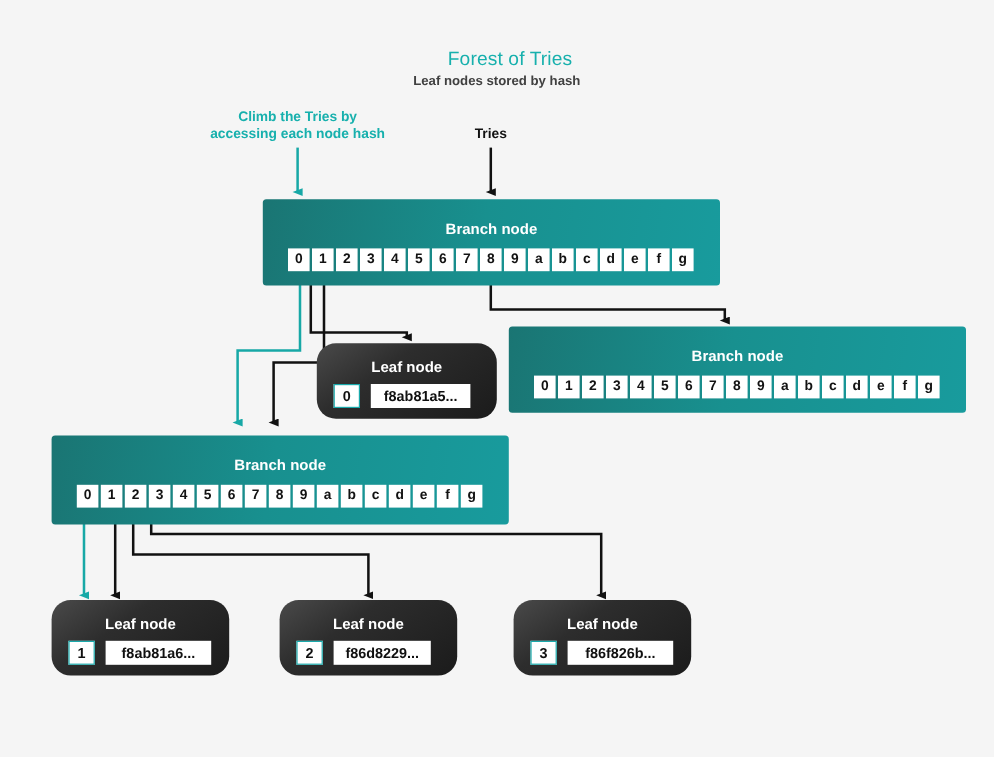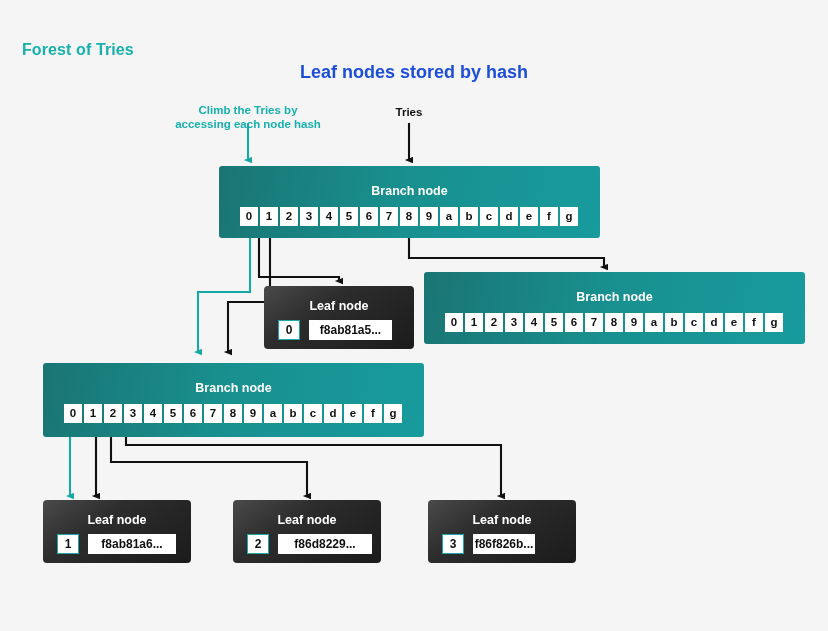--- a/index.html
+++ b/index.html
@@ -20,34 +20,35 @@
     position: absolute;
     inset: 0;
     background: #f5f5f5;
   }
 
   
   .title {
     position: absolute;
     left: 0; right: 0;
     top: 41px;
+    text-align: center;
     font-size: 16px;
-    font-weight: bold;
+    font-weight: normal;
     color: #17b0ad;
     letter-spacing: .1px;
     padding-left: 22px;
   }
   .subtitle {
     position: absolute;
     left: 0; right: 0;
     top: 62px;
     text-align: center;
-    font-size: 18px;
-    font-weight: bold;
-    color: #1d4ed8;
+    font-size: 11px;
+    font-weight: bold;
+    color: #404040;
   }
 
   
   .annot {
     position: absolute;
     font-size: 11.5px;
     font-weight: bold;
     line-height: 14px;
     text-align: center;
     white-space: pre-line;
@@ -86,21 +87,21 @@
     display: flex;
     align-items: center;
     justify-content: center;
     box-sizing: border-box;
     line-height: 1;
   }
 
   
   .leaf {
     position: absolute;
-    border-radius: 4px;
+    border-radius: 16px;
     background: linear-gradient(145deg, #4a4a4a 0%, #2d2d2d 36%, #1b1b1b 100%);
     box-sizing: border-box;
   }
   .leaf .node-title {
     position: absolute;
     left: 0; right: 0;
     top: 13px;
     text-align: center;
     color: #ffffff;
     font-size: 12.5px;
@@ -152,21 +153,21 @@
   }
 </style>
 </head>
 <body>
 
 <div class="canvas">
 
   <div class="title">Forest of Tries</div>
   <div class="subtitle">Leaf nodes stored by hash</div>
 
-  <div class="annot teal" style="left:158px; top:91px; width:180px;margin-top:12px;">Climb the Tries by
+  <div class="annot teal" style="left:158px; top:91px; width:180px;">Climb the Tries by
 accessing each node hash</div>
   <div class="annot dark" style="left:379px; top:105px; width:60px;">Tries</div>
 
   <svg class="wires" viewBox="0 0 828 631" xmlns="http://www.w3.org/2000/svg">
     <defs>
       <marker id="arrowDark" markerWidth="9" markerHeight="9" refX="3.2" refY="4.2" orient="auto" markerUnits="userSpaceOnUse">
         <path d="M0,0 L6.6,0 L3.3,8.4 z" fill="#111111"></path>
       </marker>
       <marker id="arrowTeal" markerWidth="9" markerHeight="9" refX="3.2" refY="4.2" orient="auto" markerUnits="userSpaceOnUse">
         <path d="M0,0 L6.6,0 L3.3,8.4 z" fill="#17a8a6"></path>
@@ -276,25 +277,25 @@
     <div class="leaf-row">
       <span class="leaf-index">1</span>
       <span class="leaf-hash" style="width:88px;">f8ab81a6...</span>
     </div>
   </div>
 
   <div class="leaf" style="left:233px; top:500px; width:148px; height:63px;">
     <div class="node-title">Leaf node</div>
     <div class="leaf-row">
       <span class="leaf-index">2</span>
-      <span class="leaf-hash" style="width:94px;">f86d8229...</span>
+      <span class="leaf-hash" style="width:81px;">f86d8229...</span>
     </div>
   </div>
 
   <div class="leaf" style="left:428px; top:500px; width:148px; height:63px;">
     <div class="node-title">Leaf node</div>
     <div class="leaf-row">
       <span class="leaf-index">3</span>
-      <span class="leaf-hash" style="width:62px;">f86f826b...</span>
+      <span class="leaf-hash" style="width:88px;">f86f826b...</span>
     </div>
   </div>
 
 </div>
 
 </body></html>

